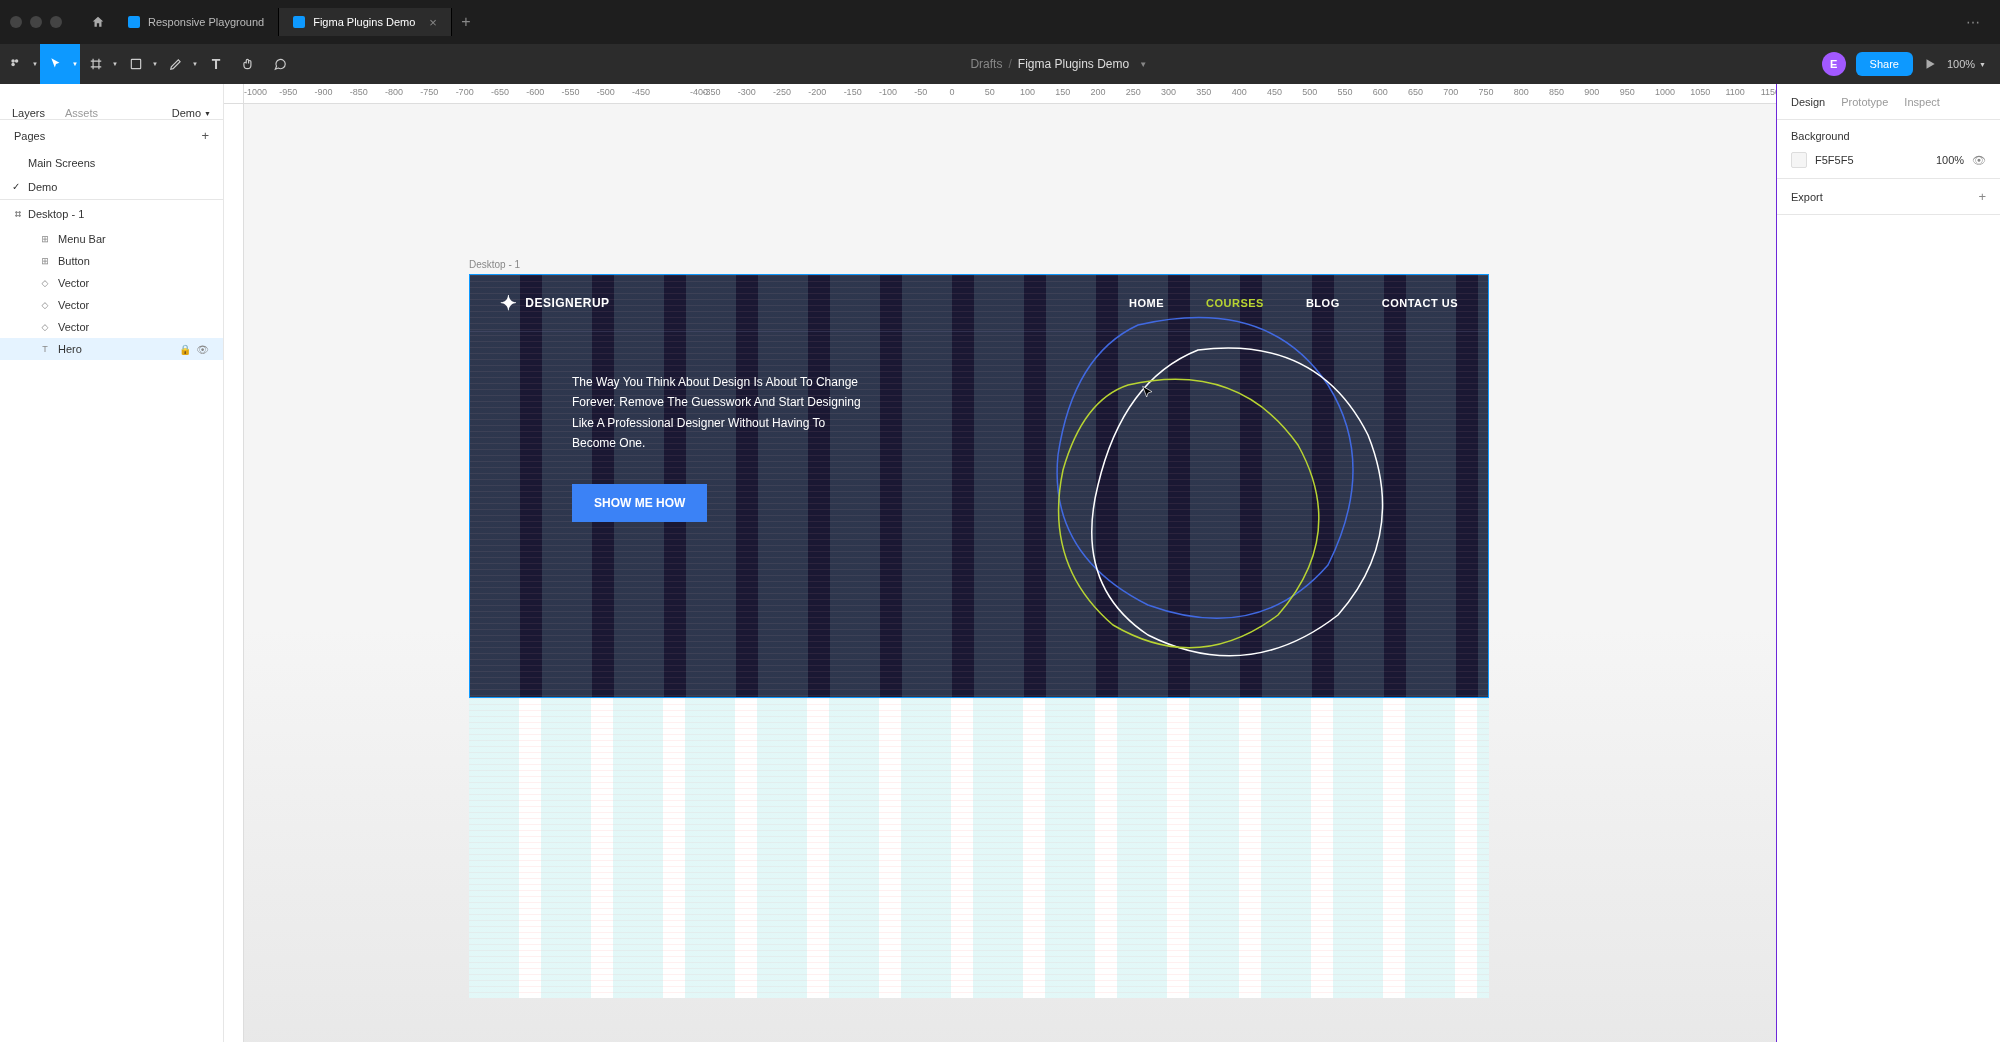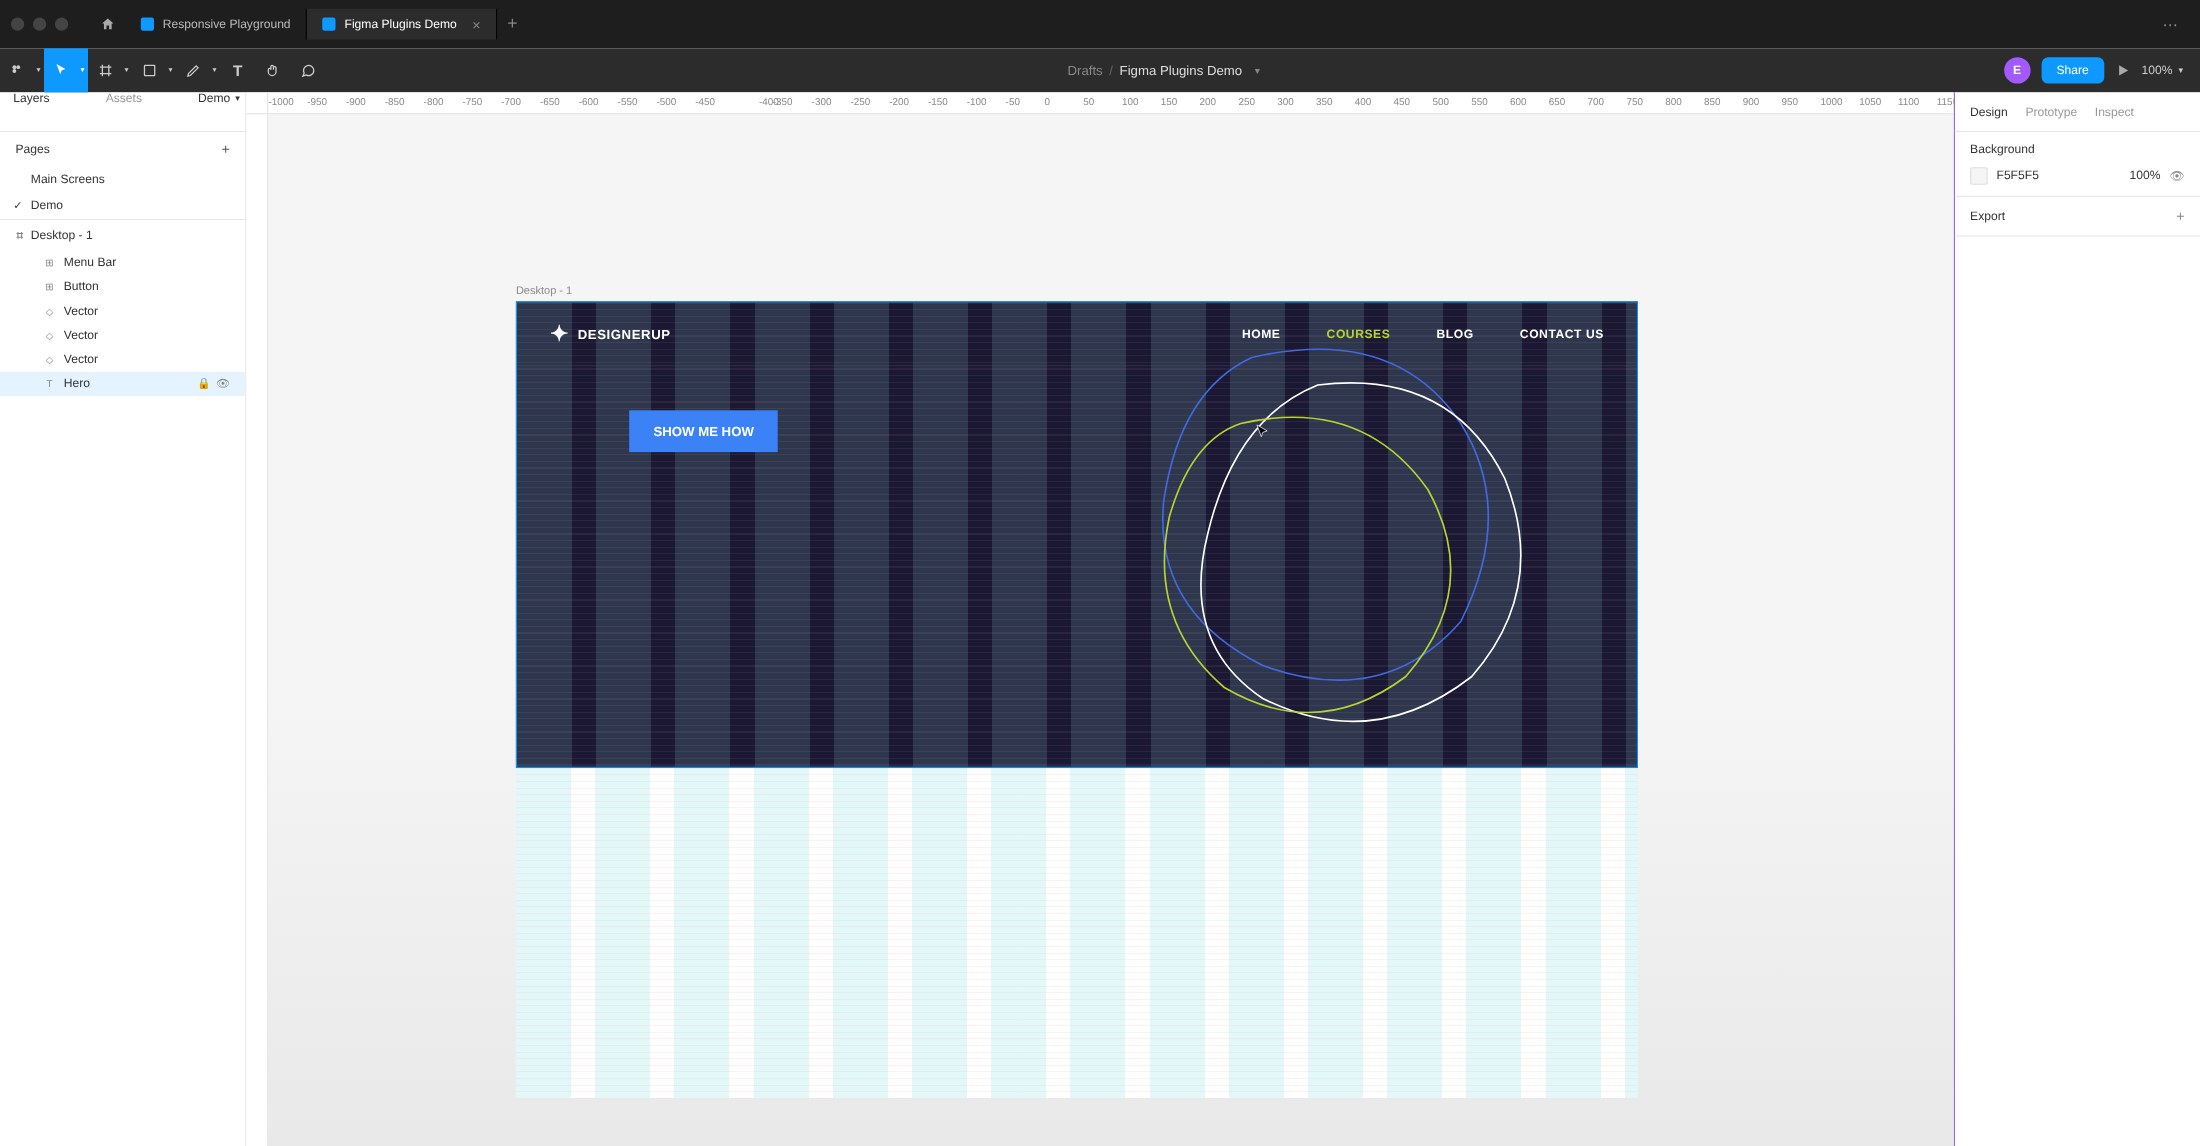--- a/index.html
+++ b/index.html
@@ -36,21 +36,21 @@
 .avatar { width: 24px; height: 24px; border-radius: 50%; background: #a259ff; color: #fff; display: flex; align-items: center; justify-content: center; font-size: 11px; font-weight: 600; }
 .share-btn { background: #0d99ff; color: #fff; border: none; padding: 6px 14px; border-radius: 6px; font-size: 11px; font-weight: 500; cursor: pointer; }
 .play-btn { color: #aaa; cursor: pointer; display: flex; align-items: center; }
 .zoom { color: #ccc; font-size: 11px; cursor: pointer; display: flex; align-items: center; gap: 4px; }
 
 
 .main { display: flex; height: calc(1042px - 68px); }
 
 
 .left-panel { width: 224px; background: #fff; border-right: 1px solid #e6e6e6; display: flex; flex-direction: column; font-size: 11px; }
-.lp-tabs { display: flex; align-items: flex-start; border-bottom: 1px solid #e6e6e6; padding: 0 12px; height: 36px; gap: 31px; }
+.lp-tabs { display: flex; align-items: flex-end; border-bottom: 1px solid #e6e6e6; padding: 0 12px; height: 36px; }
 .lp-tab { padding: 0 8px 0 0; margin-right: 12px; cursor: pointer; font-weight: 500; color: #999; }
 .lp-tab.active { color: #333; }
 .lp-page-select { margin-left: auto; color: #333; font-size: 11px; display: flex; align-items: center; gap: 3px; cursor: pointer; }
 .lp-pages-header { display: flex; align-items: center; padding: 8px 14px; color: #333; font-weight: 500; }
 .lp-pages-header .plus { margin-left: auto; color: #555; cursor: pointer; font-size: 13px; }
 .lp-page-item { padding: 6px 14px 6px 28px; cursor: pointer; color: #333; position: relative; }
 .lp-page-item.active::before { content: "✓"; position: absolute; left: 12px; font-size: 10px; }
 .lp-layers-header { display: flex; align-items: center; padding: 8px 14px; border-top: 1px solid #e6e6e6; color: #333; font-weight: 500; gap: 6px; }
 .lp-layer-item { display: flex; align-items: center; padding: 5px 14px 5px 26px; cursor: pointer; color: #333; gap: 8px; position: relative; }
 .lp-layer-item.nested { padding-left: 40px; }
@@ -317,20 +317,21 @@
             </div>
             <div class="hero-nav-links">
               <a>HOME</a>
               <a class="active">COURSES</a>
               <a>BLOG</a>
               <a>CONTACT US</a>
             </div>
           </div>
           <div class="hero-content">
             <div class="hero-text">
+              <p class="hero-desc">The Way You Think About Design Is About To Change Forever. Remove The Guesswork And Start Designing Like A Professional Designer Without Having To Become One.</p>
               <button class="hero-cta">SHOW ME HOW</button>
             </div>
           </div>
           <svg class="hero-shapes" width="420" height="380" viewBox="0 0 420 380">
             <path d="M 120 20 Q 250 -10 310 80 Q 360 160 310 260 Q 240 340 130 300 Q 30 250 40 150 Q 55 50 120 20 Z" fill="none" stroke="#4169e1" stroke-width="1.5"></path>
             <path d="M 180 45 Q 300 30 350 130 Q 390 230 320 310 Q 230 380 130 330 Q 55 280 80 180 Q 105 75 180 45 Z" fill="none" stroke="#ffffff" stroke-width="1.5"></path>
             <path d="M 110 80 Q 220 55 280 140 Q 330 230 260 310 Q 180 370 95 320 Q 25 260 45 165 Q 65 95 110 80 Z" fill="none" stroke="#b8d432" stroke-width="1.5"></path>
           </svg>
           <svg class="cursor-arrow" style="left:670px; top:110px;" width="16" height="16" viewBox="0 0 24 24">
               <path d="M4 2l14 8-6 2-2 6z" fill="#000" stroke="#fff" stroke-width="1"></path>

